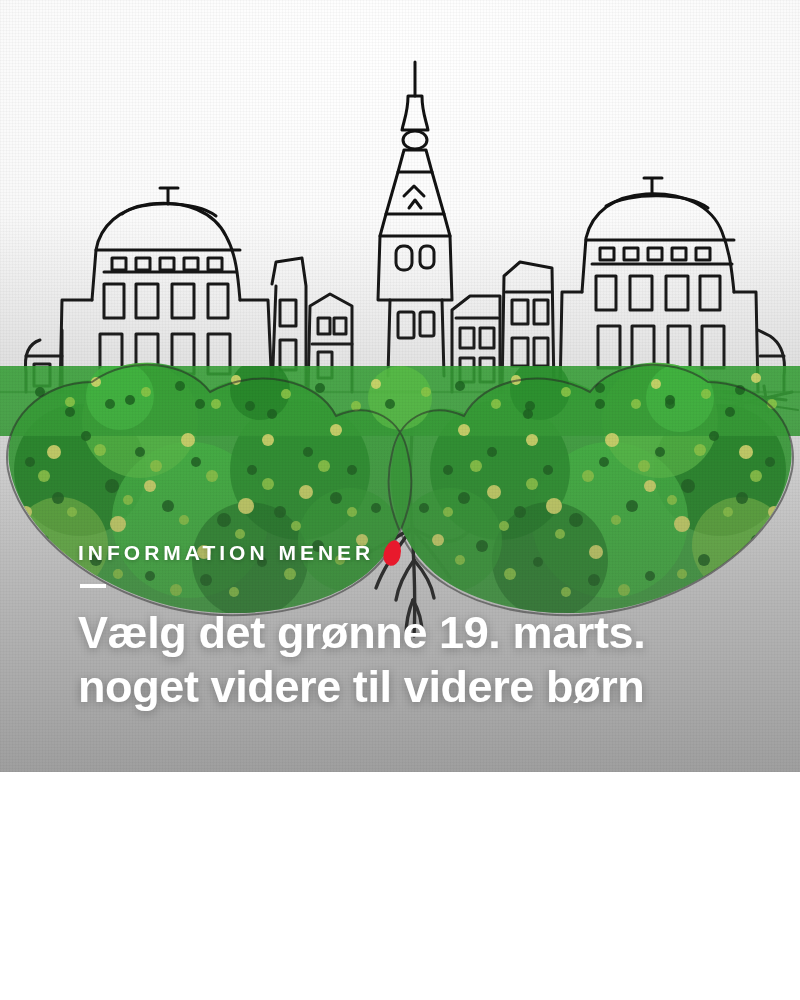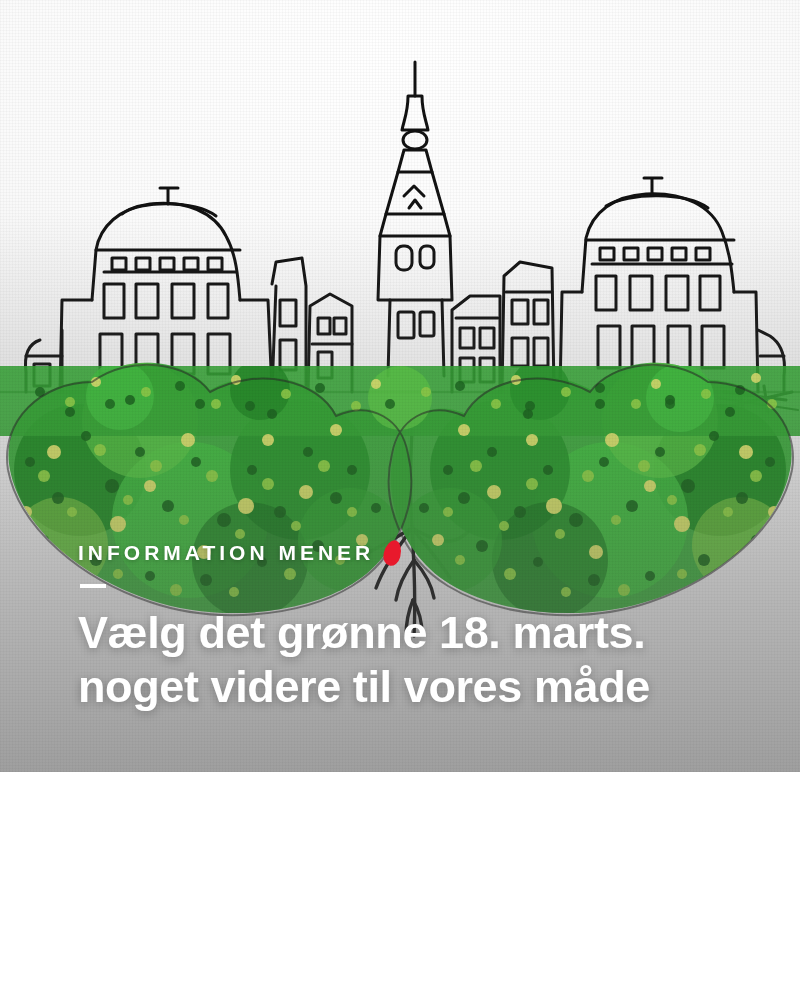--- a/index.html
+++ b/index.html
@@ -435,18 +435,18 @@
     </g>
   </svg>
 
   <div class="caption-block">
     <div class="kicker-row">
       <span class="kicker">INFORMATION MENER</span>
       <span class="red-dot"></span>
     </div>
     <div class="dash"></div>
     <h1 class="headline">
-      <span class="line">Vælg det grønne 18. marts.</span>
-      <span class="line">noget videre til vores måde</span>
+      <span class="line">Vælg det grønne 19. marts.</span>
+      <span class="line">noget videre til videre børn</span>
     </h1>
   </div>
 
 </div>
 
 </body></html>

